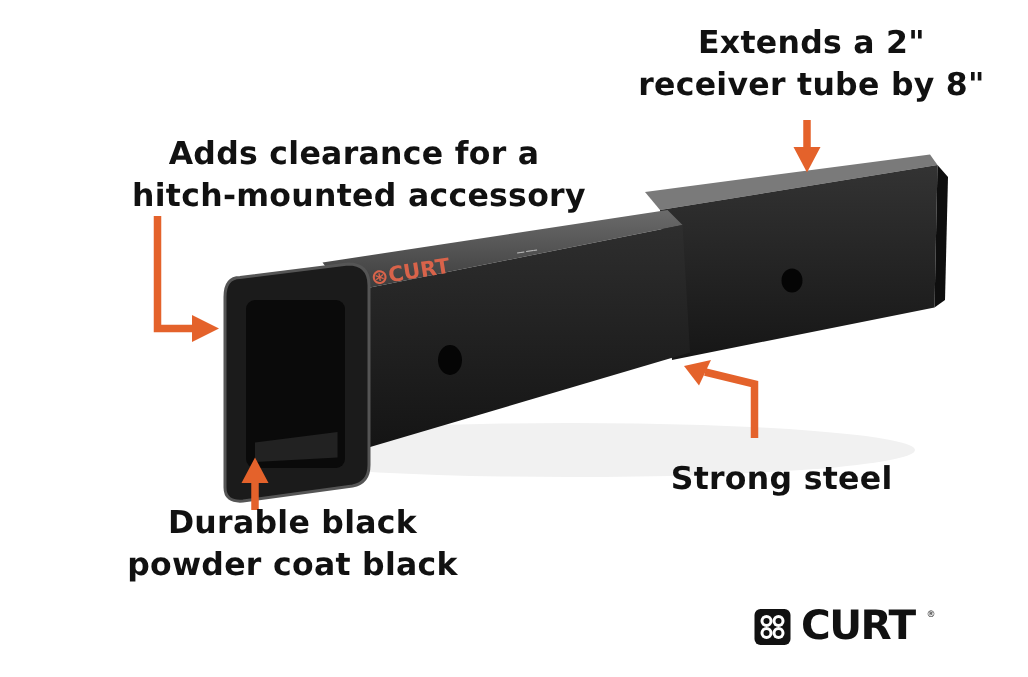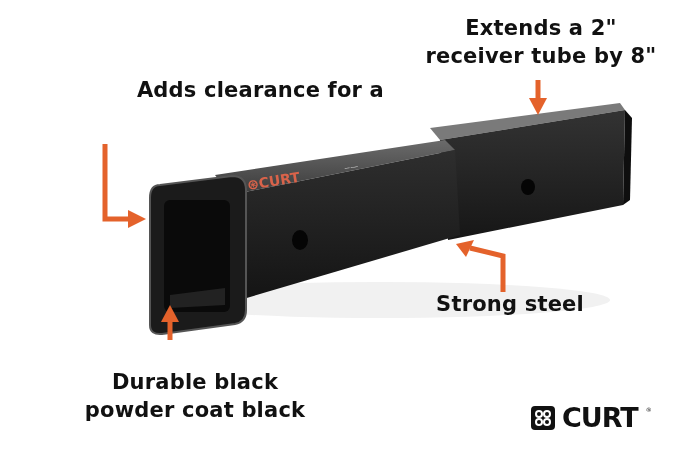--- a/index.html
+++ b/index.html
@@ -2,21 +2,21 @@
 <html><head>
 <meta charset="utf-8">
 <style>
   html, body { margin:0; padding:0; background:#ffffff; }
   body { width:685px; height:451px; position:relative; overflow:hidden;
          font-family:"DejaVu Sans", sans-serif; }
   .label { position:absolute; color:#111; font-weight:bold; text-align:center;
            font-size:21px; line-height:28px; letter-spacing:0.2px; white-space:nowrap; }
   .label span { display:block; }
   svg.scene { position:absolute; left:0; top:0; }
-  .logo { position:absolute; left:530px; top:402px; display:flex; align-items:center; gap:6px; }
+  .logo { position:absolute; left:502px; top:402px; display:flex; align-items:center; gap:6px; }
   .logo-text { font-family:"DejaVu Sans", sans-serif; font-weight:900; font-size:27px;
                color:#111; letter-spacing:-1px; transform:scaleX(1.15); transform-origin:left center; }
   .logo-reg { font-size:6px; position:absolute; right:-14px; top:4px; color:#111; }
 </style>
 </head>
 <body>
 
 <svg class="scene" width="685" height="451" viewBox="0 0 685 451">
   <defs>
     <linearGradient id="topFace" x1="0" y1="0" x2="0" y2="1">
@@ -73,30 +73,31 @@
     <polygon points="161,322 179,322 170,305"></polygon>
     <polygon points="474,240 466,257 456,244"></polygon>
   </g>
 </svg>
 
 <div class="label" style="left:425px; top:14px; width:232px;">
   <span>Extends a 2"</span>
   <span>receiver tube by 8"</span>
 </div>
 
-<div class="label" style="left:88px; top:76px; width:296px;text-align:right;">
+<div class="label" style="left:88px; top:88px; width:296px;">
   <span>Adds clearance for a</span>
+  <span>hitch-mounted accessory</span>
 </div>
 
-<div class="label" style="left:75px; top:368px; width:240px;">
+<div class="label" style="left:75px; top:334px; width:240px;">
   <span>Durable black</span>
   <span>powder coat black</span>
 </div>
 
-<div class="label" style="left:425px; top:290px; width:170px;">
+<div class="label" style="left:425px; top:305px; width:170px;text-align:right;">
   <span>Strong steel</span>
 </div>
 
 <div class="logo">
   <svg width="26" height="26" viewBox="0 0 26 26">
     <rect x="1" y="1" width="24" height="24" rx="4" fill="#111"></rect>
     <circle cx="9" cy="9" r="4" fill="#fff"></circle>
     <circle cx="17" cy="9" r="4" fill="#fff"></circle>
     <circle cx="9" cy="17" r="4" fill="#fff"></circle>
     <circle cx="17" cy="17" r="4" fill="#fff"></circle>

